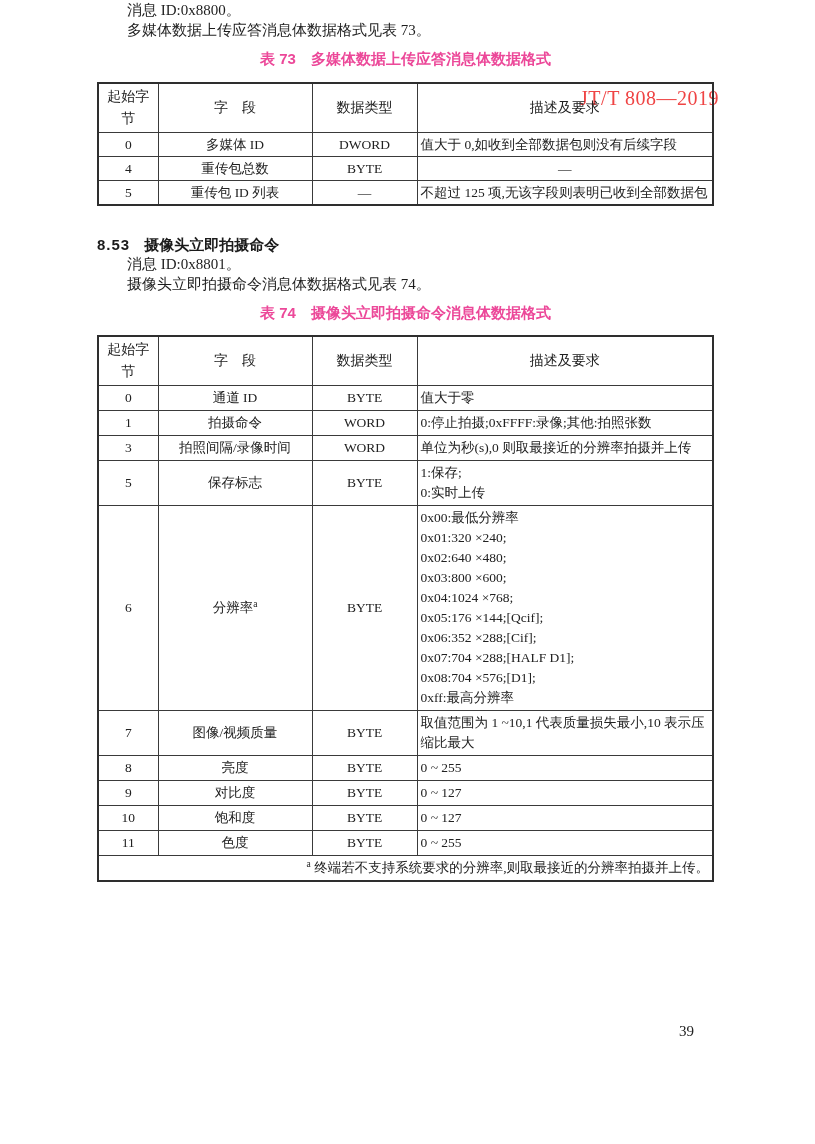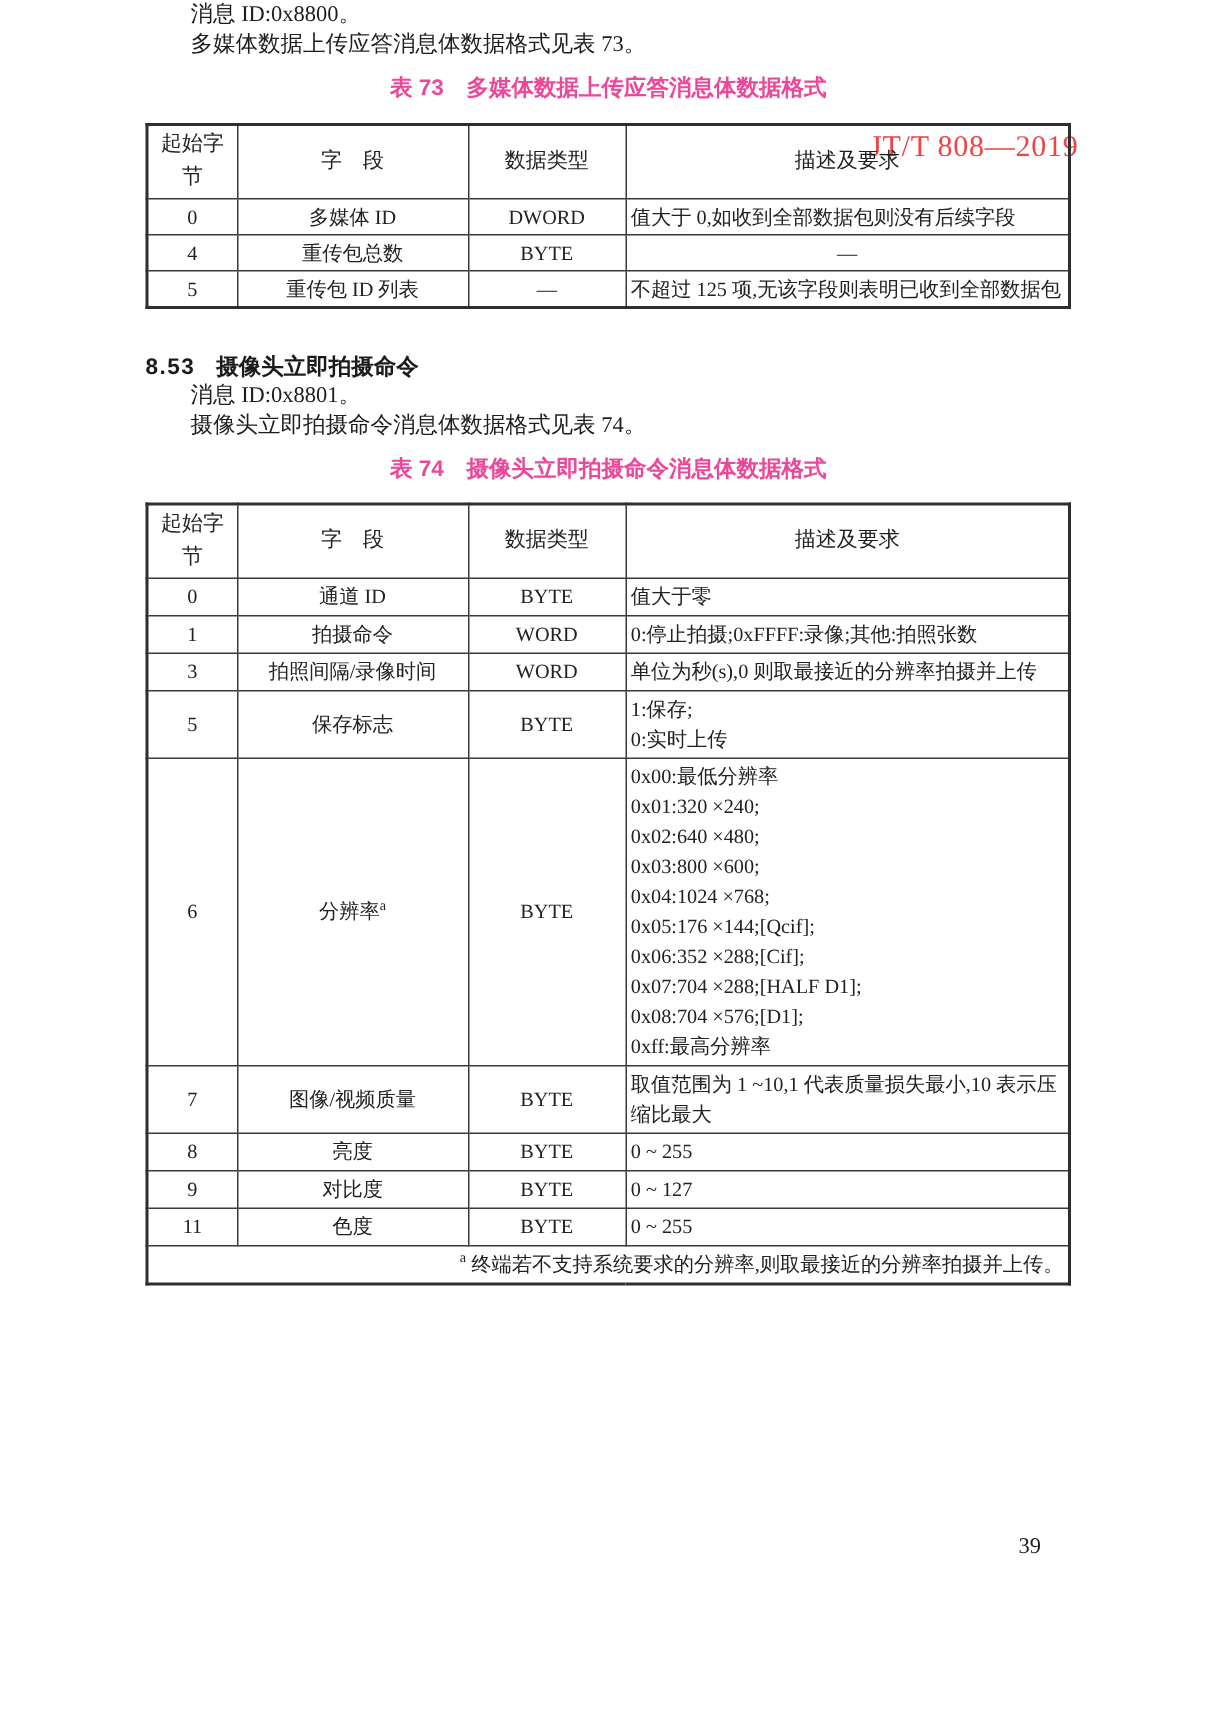--- a/index.html
+++ b/index.html
@@ -252,20 +252,28 @@
         </tr>
         <tr>
           <td class="c-center">9</td>
           <td class="c-center">对比度</td>
           <td class="c-center">BYTE</td>
           <td class="desc">
             <div class="desc-line">0 ~ 127</div>
           </td>
         </tr>
         <tr>
+          <td class="c-center">10</td>
+          <td class="c-center">饱和度</td>
+          <td class="c-center">BYTE</td>
+          <td class="desc">
+            <div class="desc-line">0 ~ 127</div>
+          </td>
+        </tr>
+        <tr>
           <td class="c-center">11</td>
           <td class="c-center">色度</td>
           <td class="c-center">BYTE</td>
           <td class="desc">
             <div class="desc-line">0 ~ 255</div>
           </td>
         </tr>
         <tr>
           <td colspan="4" class="footnote-cell"><sup class="fn">a</sup> 终端若不支持系统要求的分辨率,则取最接近的分辨率拍摄并上传。</td>
         </tr>

